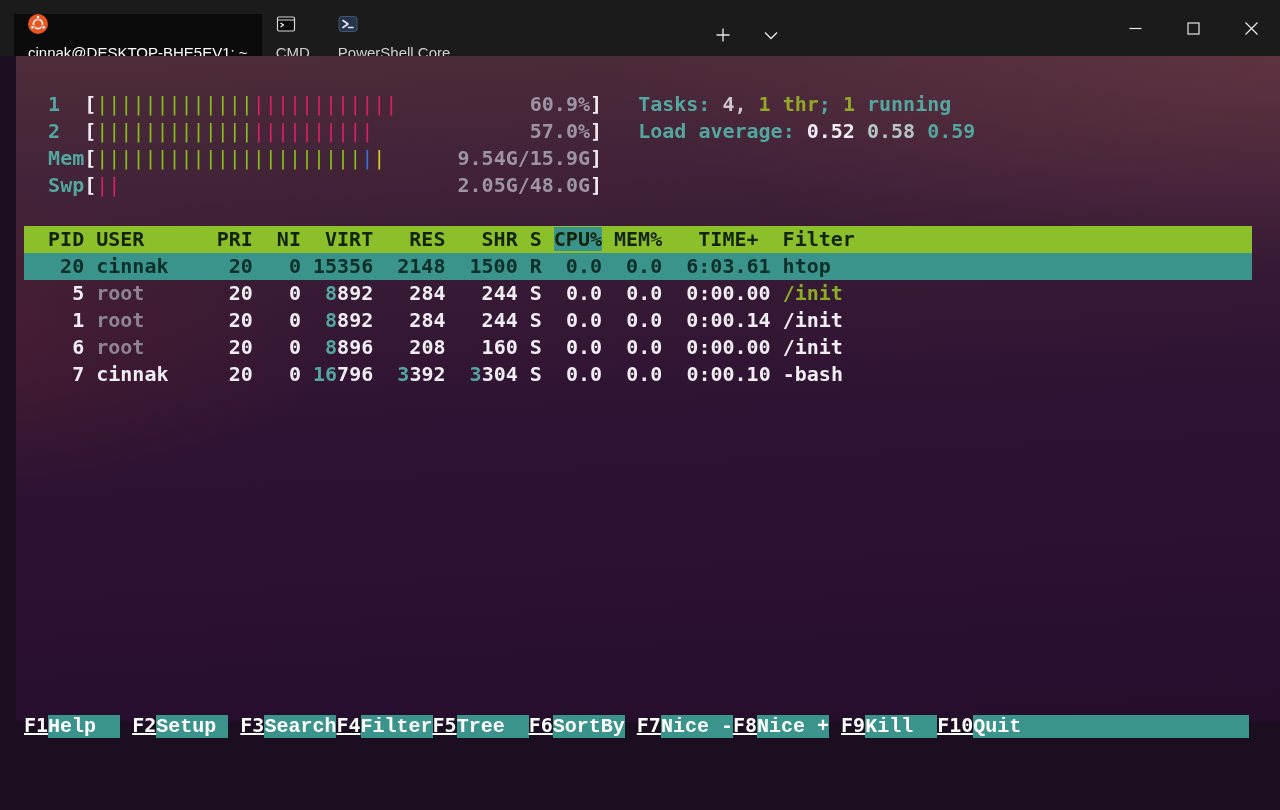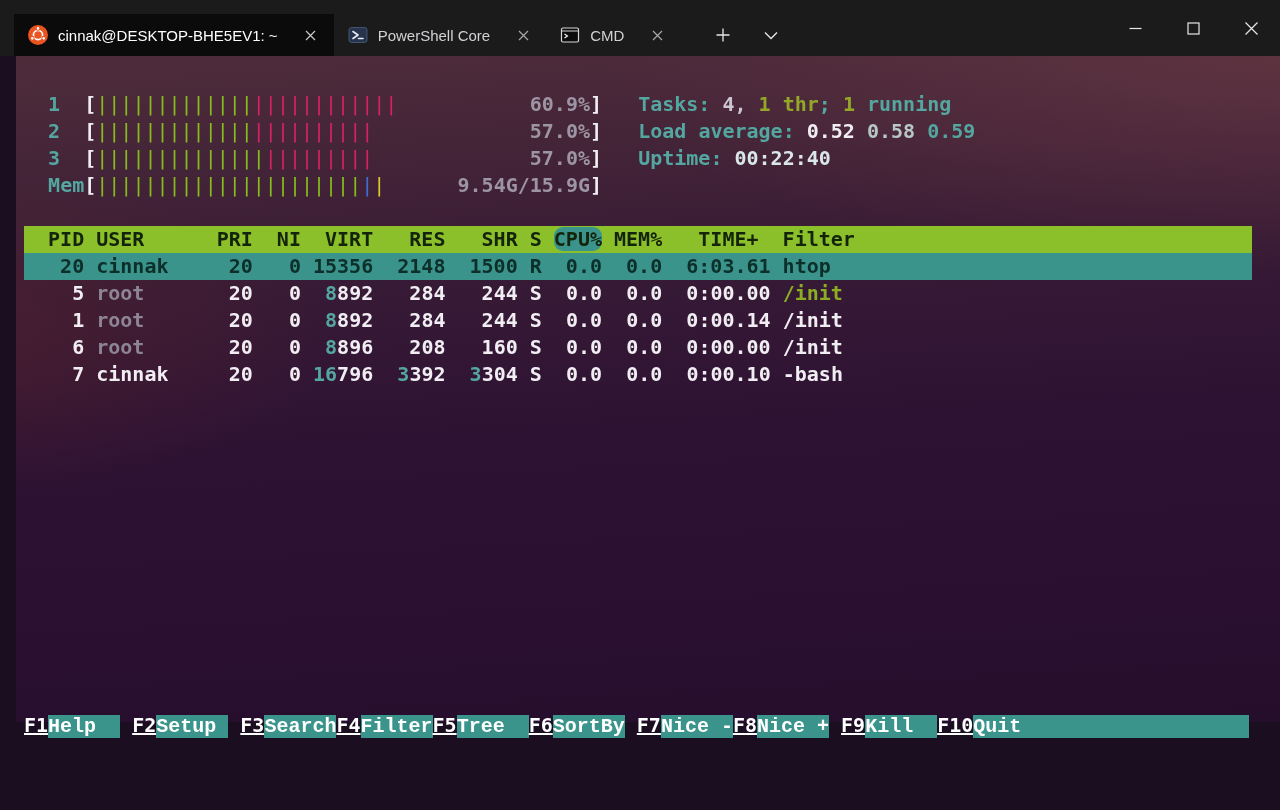--- a/index.html
+++ b/index.html
@@ -6,21 +6,21 @@
   body{
     width:1280px;height:810px;overflow:hidden;position:relative;
     background:#1b0e20;font-family:"Liberation Sans",sans-serif;
   }
   
   .titlebar{
     position:absolute;top:0;left:0;width:1280px;height:56px;
     background:#1b1b1b;
   }
   .tabs{position:absolute;left:14px;bottom:0;height:42px;display:flex;align-items:stretch;}
-  .tab{display:flex;align-items:center;gap:10px;padding:0 14px 0 14px;color:#d3d0d4;cursor:default;}
+  .tab{display:flex;gap:10px;padding:0 14px 0 14px;color:#d3d0d4;cursor:default;flex-direction:column;}
   .tab.active{background:#0b0b0b;color:#ffffff;}
   .tab .ticon{width:20px;height:20px;flex:0 0 auto;display:flex;align-items:center;justify-content:center;}
   .tab .ttitle{font-size:15px;white-space:nowrap;}
   .tab .tclose{margin-left:14px;width:18px;height:18px;display:flex;align-items:center;justify-content:center;border-radius:3px;}
   .tab .tclose svg{display:block;}
   .tabbar-actions{position:absolute;left:706px;bottom:0;height:42px;display:flex;align-items:center;gap:14px;}
   .tb-btn{width:34px;height:30px;display:flex;align-items:center;justify-content:center;border-radius:4px;}
   .win-controls{position:absolute;right:0;top:0;height:56px;display:flex;}
   .win-btn{width:58px;height:56px;display:flex;align-items:center;justify-content:center;}
   
@@ -43,21 +43,21 @@
   .teal{color:#53a7a0;}
   .pale{color:#ccc6d0;}
   .paleteal{color:#b7c7c6;}
   .upt{color:#d9e7e9;}
   .olive{color:#93a827;}
   .green{color:#8aad24;}
   .bgreen{color:#86bd1c;font-weight:400;}
   .bred{color:#d42360;font-weight:400;}
   .bblue{color:#3b6fd8;font-weight:400;}
   .byellow{color:#ddca2a;font-weight:400;}
-  .hdr-sort{background:#3a948c;border-radius:9px;}
+  .hdr-sort{background:#3a948c;}
   .fk{color:#ffffff;text-decoration:underline;}
   .flabel{background:#3a948c;color:#ffffff;font-family:Liberation Mono, monospace;}
 </style>
 </head>
 <body>
 
 <div class="titlebar">
   <div class="tabs">
 
     <div class="tab active">
@@ -74,42 +74,42 @@
       <span class="tclose">
         <svg width="11" height="11" viewBox="0 0 11 11">
             <path d="M1 1 L10 10 M10 1 L1 10" stroke="#c9c9c9" stroke-width="1.2"></path>
           </svg>
       </span>
     </div>
 
     <div class="tab">
       <span class="ticon">
         <svg width="20" height="20" viewBox="0 0 20 20">
-          <rect x="1" y="2.5" width="18" height="15" rx="2.5" fill="#27344e" stroke="#4d5e80" stroke-width="0.8"></rect>
-          <path d="M5 6.5 L10 10 L5 13.5" fill="none" stroke="#e8ecf2" stroke-width="1.6" stroke-linecap="round" stroke-linejoin="round"></path>
-          <path d="M10.5 13.5 L15 13.5" stroke="#e8ecf2" stroke-width="1.6" stroke-linecap="round"></path>
+          <rect x="1.5" y="3" width="17" height="14" rx="1.5" fill="#0c0c0c" stroke="#d8d8d8" stroke-width="1.2"></rect>
+          <path d="M2 6 L18 6" stroke="#d8d8d8" stroke-width="1"></path>
+          <path d="M4.5 9 L7.5 11 L4.5 13" fill="none" stroke="#ffffff" stroke-width="1.1"></path>
         </svg>
       </span>
-      <span class="ttitle">PowerShell Core</span>
+      <span class="ttitle">CMD</span>
       <span class="tclose">
         <svg width="11" height="11" viewBox="0 0 11 11">
             <path d="M1 1 L10 10 M10 1 L1 10" stroke="#a8a8a8" stroke-width="1.2"></path>
           </svg>
       </span>
     </div>
 
     <div class="tab">
       <span class="ticon">
         <svg width="20" height="20" viewBox="0 0 20 20">
-          <rect x="1.5" y="3" width="17" height="14" rx="1.5" fill="#0c0c0c" stroke="#d8d8d8" stroke-width="1.2"></rect>
-          <path d="M2 6 L18 6" stroke="#d8d8d8" stroke-width="1"></path>
-          <path d="M4.5 9 L7.5 11 L4.5 13" fill="none" stroke="#ffffff" stroke-width="1.1"></path>
+          <rect x="1" y="2.5" width="18" height="15" rx="2.5" fill="#27344e" stroke="#4d5e80" stroke-width="0.8"></rect>
+          <path d="M5 6.5 L10 10 L5 13.5" fill="none" stroke="#e8ecf2" stroke-width="1.6" stroke-linecap="round" stroke-linejoin="round"></path>
+          <path d="M10.5 13.5 L15 13.5" stroke="#e8ecf2" stroke-width="1.6" stroke-linecap="round"></path>
         </svg>
       </span>
-      <span class="ttitle">CMD</span>
+      <span class="ttitle">PowerShell Core</span>
       <span class="tclose">
         <svg width="11" height="11" viewBox="0 0 11 11">
             <path d="M1 1 L10 10 M10 1 L1 10" stroke="#a8a8a8" stroke-width="1.2"></path>
           </svg>
       </span>
     </div>
   </div>
 
   <div class="tabbar-actions">
     <span class="tb-btn">
@@ -140,22 +140,22 @@
           <path d="M0.5 0.5 L12.5 12.5 M12.5 0.5 L0.5 12.5" stroke="#e8e8e8" stroke-width="1.2"></path>
         </svg>
     </div>
   </div>
 </div>
 
 <div class="terminal term" id="term">
     <div class="line"></div>
     <div class="line"><span class="w">  </span><span class="teal">1  </span><span class="w">[</span><span class="bgreen">|||||||||||||</span><span class="bred">||||||||||||</span><span class="w">           </span><span class="gray">60.9%</span><span class="w">]</span><span class="w">   </span><span class="teal">Tasks: </span><span class="pale">4, </span><span class="olive">1 thr</span><span class="teal">; </span><span class="olive">1</span><span class="teal"> running</span></div>
     <div class="line"><span class="w">  </span><span class="teal">2  </span><span class="w">[</span><span class="bgreen">|||||||||||||</span><span class="bred">||||||||||</span><span class="w">             </span><span class="gray">57.0%</span><span class="w">]</span><span class="w">   </span><span class="teal">Load average: </span><span class="w">0.52 </span><span class="paleteal">0.58 </span><span class="teal">0.59</span></div>
-    <div class="line"><span class="w">  </span><span class="teal">3  </span><span class="w">[</span><span class="bgreen">||||||||||||||</span><span class="bred">|||||||||</span><span class="w">             </span><span class="gray">57.0%</span><span class="w">]</span><span class="w">   </span><span class="teal">Uptime: </span><span class="upt">00:22:40</span></div>
     <div class="line"><span class="w">  </span><span class="teal">Mem</span><span class="w">[</span><span class="bgreen">||||||||||||||||||||||</span><span class="bblue">|</span><span class="byellow">|</span><span class="w">      </span><span class="gray">9.54G/15.9G</span><span class="w">]</span></div>
+    <div class="line"><span class="w">  </span><span class="teal">Swp</span><span class="w">[</span><span class="bred">||</span><span class="w">                            </span><span class="gray">2.05G/48.0G</span><span class="w">]</span></div>
     <div class="line"></div>
     <div class="line hdr"><span>  PID USER      PRI  NI  VIRT   RES   SHR S </span><span class="hdr-sort">CPU%</span><span> MEM%   TIME+  Filter</span></div>
     <div class="line sel"><span>   20 cinnak     20   0 15356  2148  1500 R  0.0  0.0  6:03.61 htop</span></div>
     <div class="line"><span class="w">    5 </span><span class="dgray">root      </span><span class="w"> 20 </span><span class="w">  0 </span><span class="w"> </span><span class="teal">8</span><span class="w">892 </span><span class="w">  284 </span><span class="w">  244 </span><span class="w">S </span><span class="w"> 0.0 </span><span class="w"> 0.0 </span><span class="w"> 0:00.00 </span><span class="green">/init</span></div>
     <div class="line"><span class="w">    1 </span><span class="dgray">root      </span><span class="w"> 20 </span><span class="w">  0 </span><span class="w"> </span><span class="teal">8</span><span class="w">892 </span><span class="w">  284 </span><span class="w">  244 </span><span class="w">S </span><span class="w"> 0.0 </span><span class="w"> 0.0 </span><span class="w"> 0:00.14 </span><span class="w">/init</span></div>
     <div class="line"><span class="w">    6 </span><span class="dgray">root      </span><span class="w"> 20 </span><span class="w">  0 </span><span class="w"> </span><span class="teal">8</span><span class="w">896 </span><span class="w">  208 </span><span class="w">  160 </span><span class="w">S </span><span class="w"> 0.0 </span><span class="w"> 0.0 </span><span class="w"> 0:00.00 </span><span class="w">/init</span></div>
     <div class="line"><span class="w">    7 </span><span class="w">cinnak    </span><span class="w"> 20 </span><span class="w">  0 </span><span class="teal">16</span><span class="w">796 </span><span class="w"> </span><span class="teal">3</span><span class="w">392 </span><span class="w"> </span><span class="teal">3</span><span class="w">304 </span><span class="w">S </span><span class="w"> 0.0 </span><span class="w"> 0.0 </span><span class="w"> 0:00.10 </span><span class="w">-bash</span></div>
     <div class="line"></div>
     <div class="line"></div>
     <div class="line"></div>

